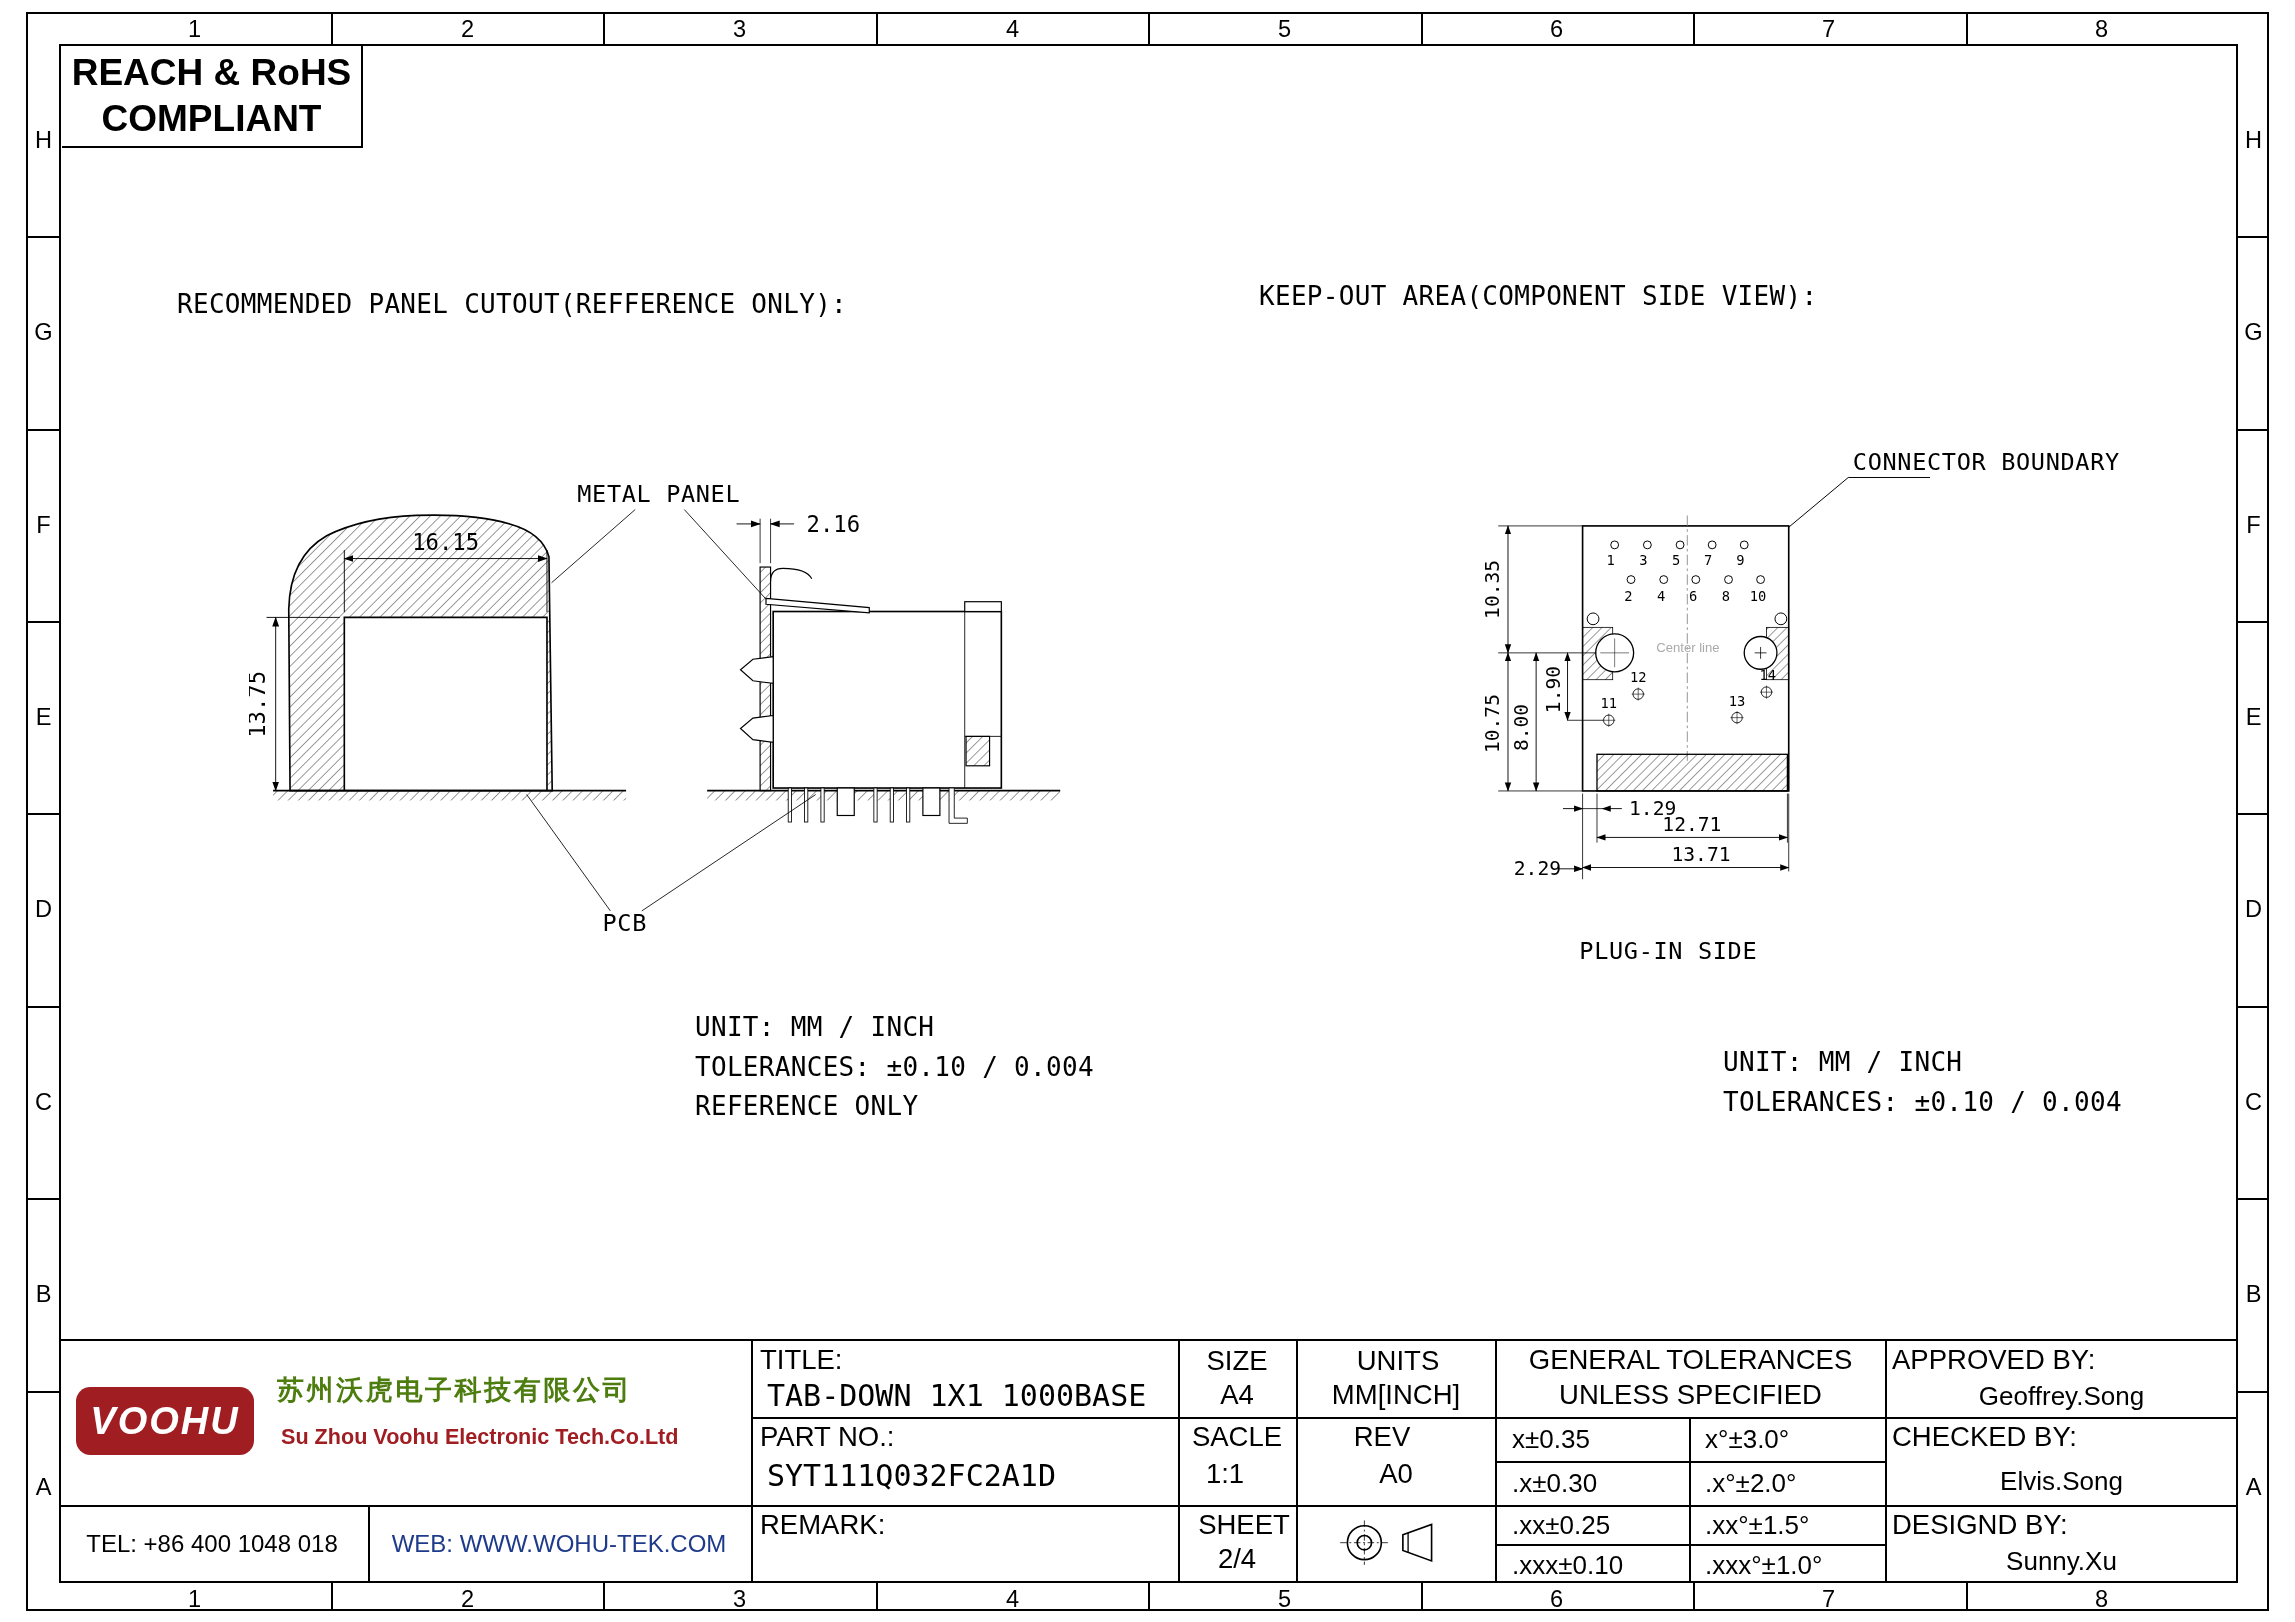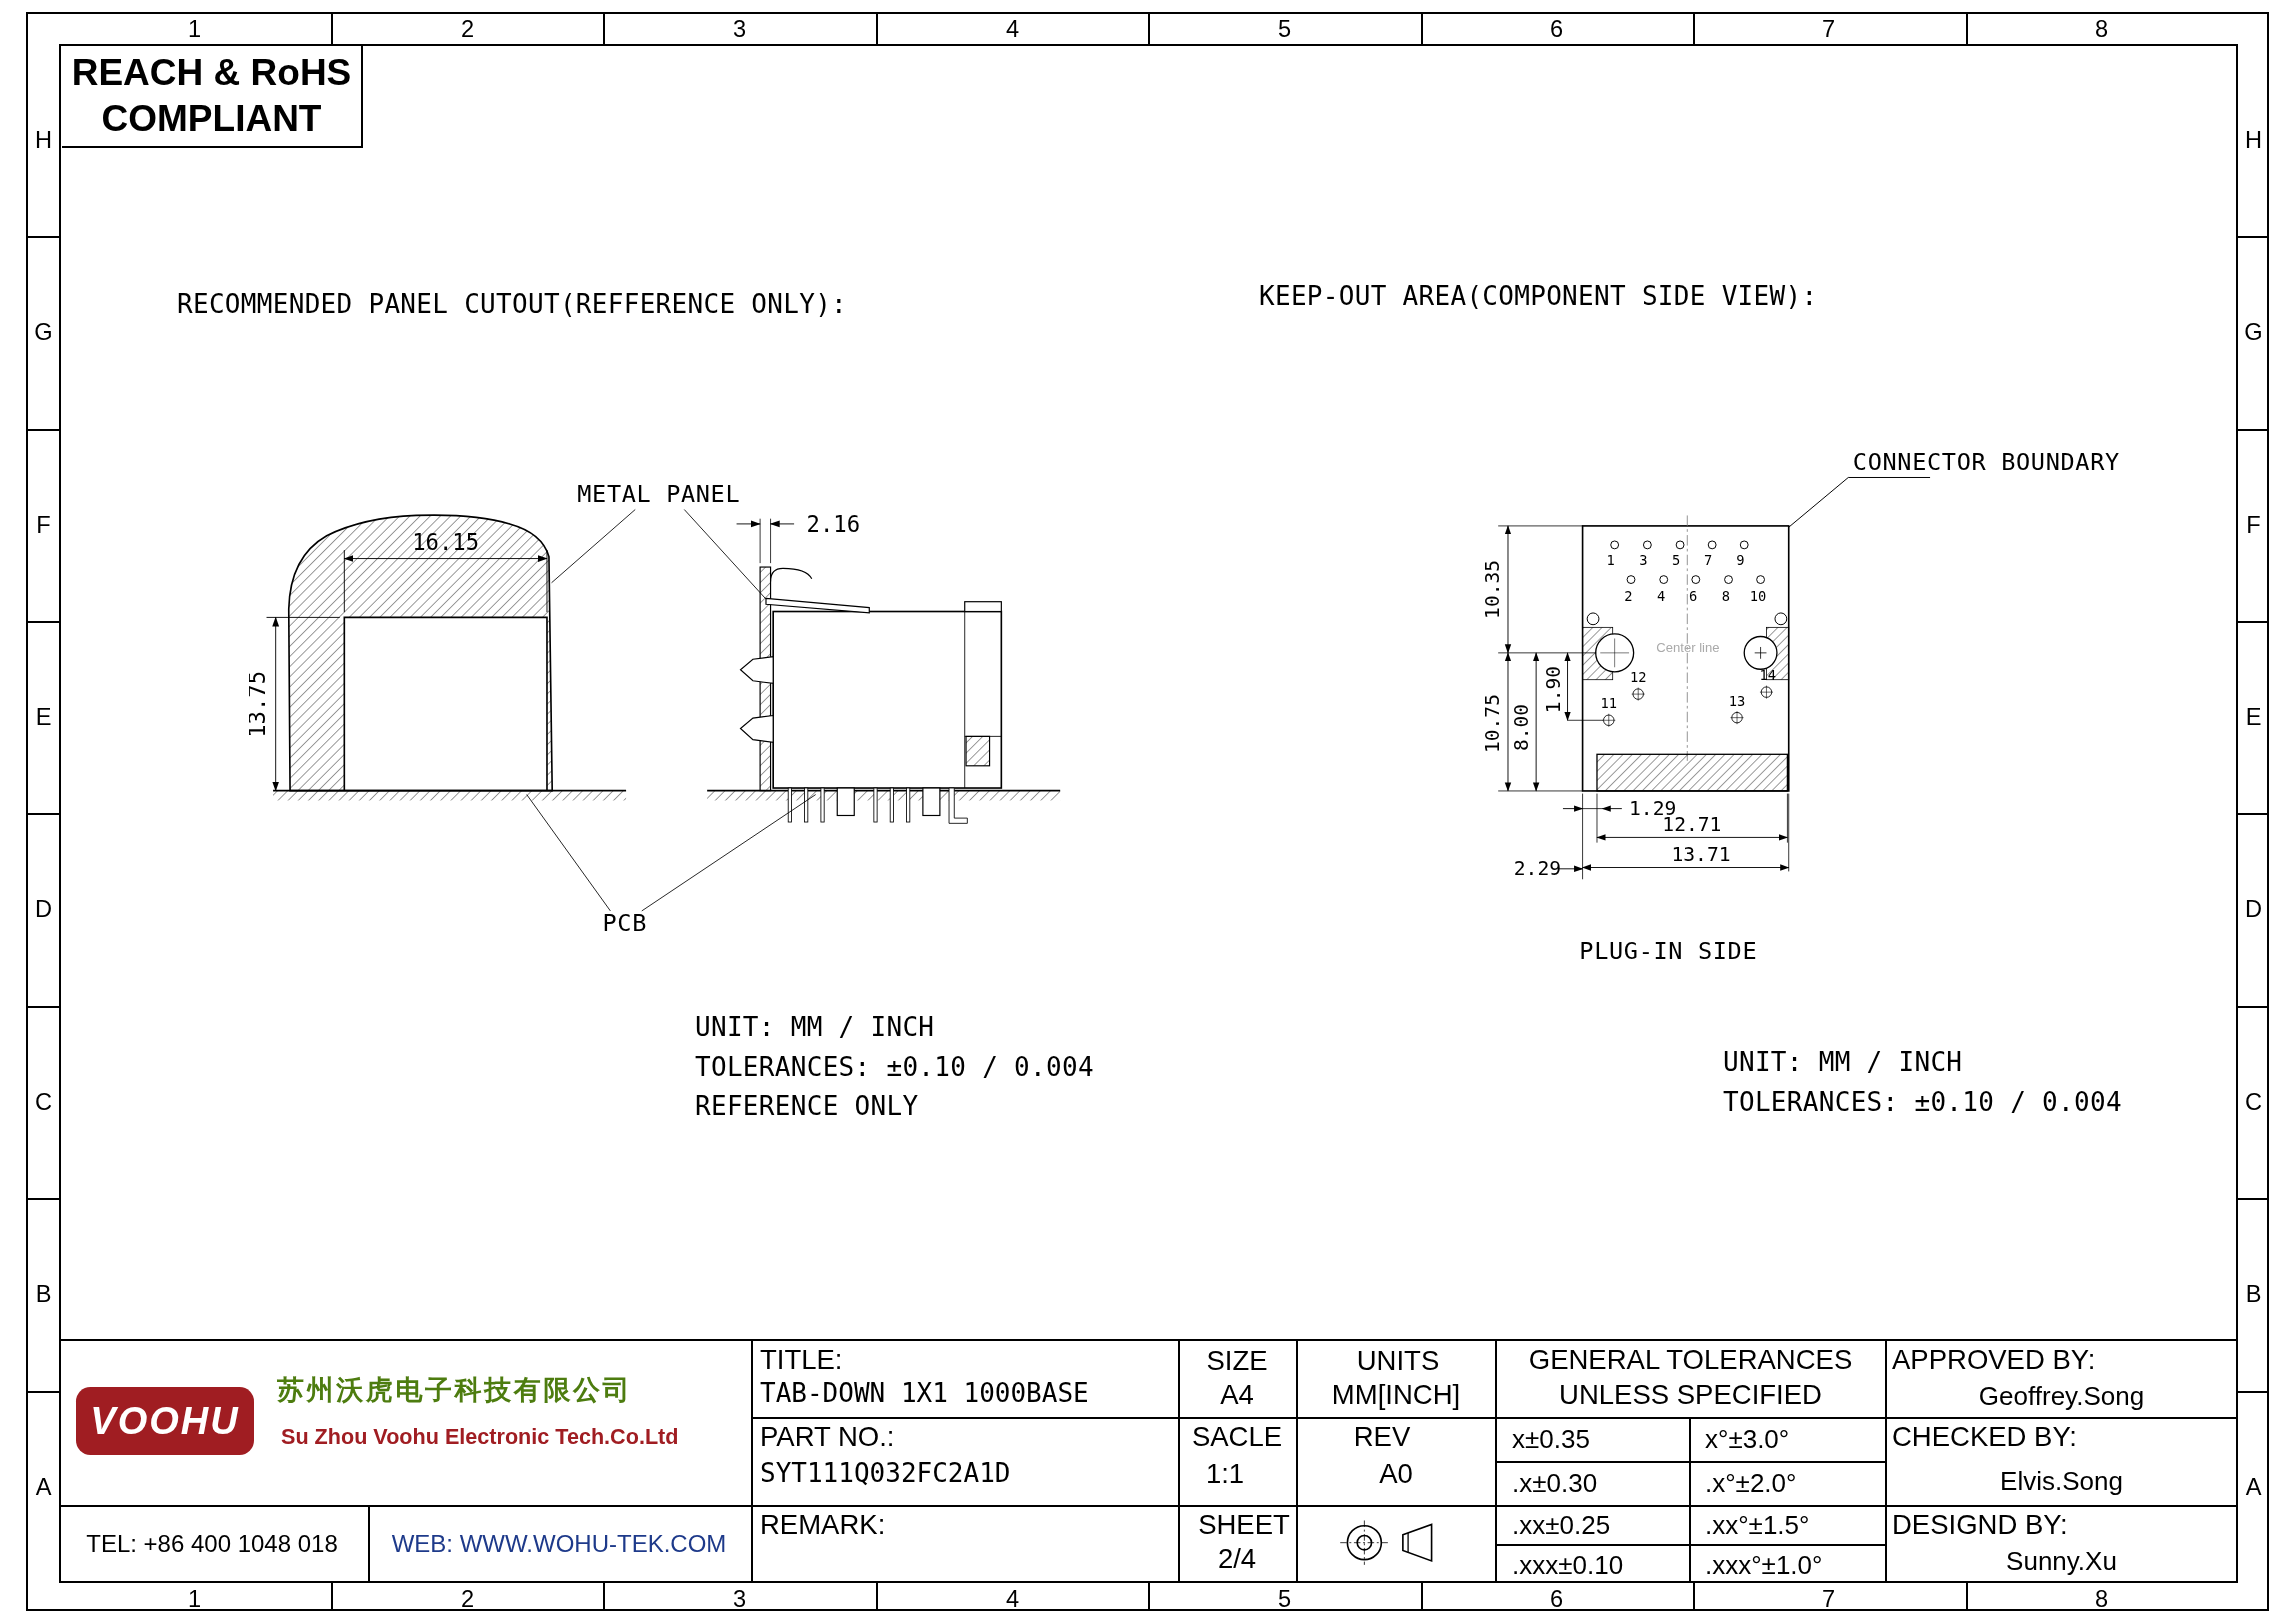--- a/index.html
+++ b/index.html
@@ -7,21 +7,21 @@
   *{box-sizing:border-box;}
   .abs{position:absolute;}
   .lbl{font-family:"Liberation Sans",sans-serif;}
   .cad{font-family:"DejaVu Sans Mono",monospace;letter-spacing:0.3px;}
   .tick{background:#000;}
   .hl,.vl{background:#000;}
   .glab{width:39px;height:29px;text-align:center;font-size:23.6px;font-family:"Liberation Sans",sans-serif;}
   .glabv{width:29px;height:29px;text-align:center;font-size:23.6px;font-family:"Liberation Sans",sans-serif;}
   .ctrbox{text-align:center;}
   .tlab{font-family:"Liberation Sans",sans-serif;font-size:27.5px;}
-  .cadv{font-family:"DejaVu Sans Mono",monospace;font-size:26px;}
+  .cadv{font-family:"DejaVu Sans Mono",monospace;font-size:30px;margin-left:7px;}
   .dim{font:34px "DejaVu Sans Mono",monospace;fill:#000;}
   .dimsm{font:30px "DejaVu Sans Mono",monospace;fill:#000;}
   .cadtxt{font:36px "DejaVu Sans Mono",monospace;fill:#000;letter-spacing:1px;}
   .pinnum{font:21px "DejaVu Sans Mono",monospace;fill:#000;}
 </style>
 </head>
 <body>
 
 <div class="abs" style="left:26px;top:11.8px;width:2243px;height:1599px;border:2px solid #000"></div>
 <div class="abs" style="left:59px;top:44px;width:2179px;height:1539px;border:2.6px solid #000"></div>

